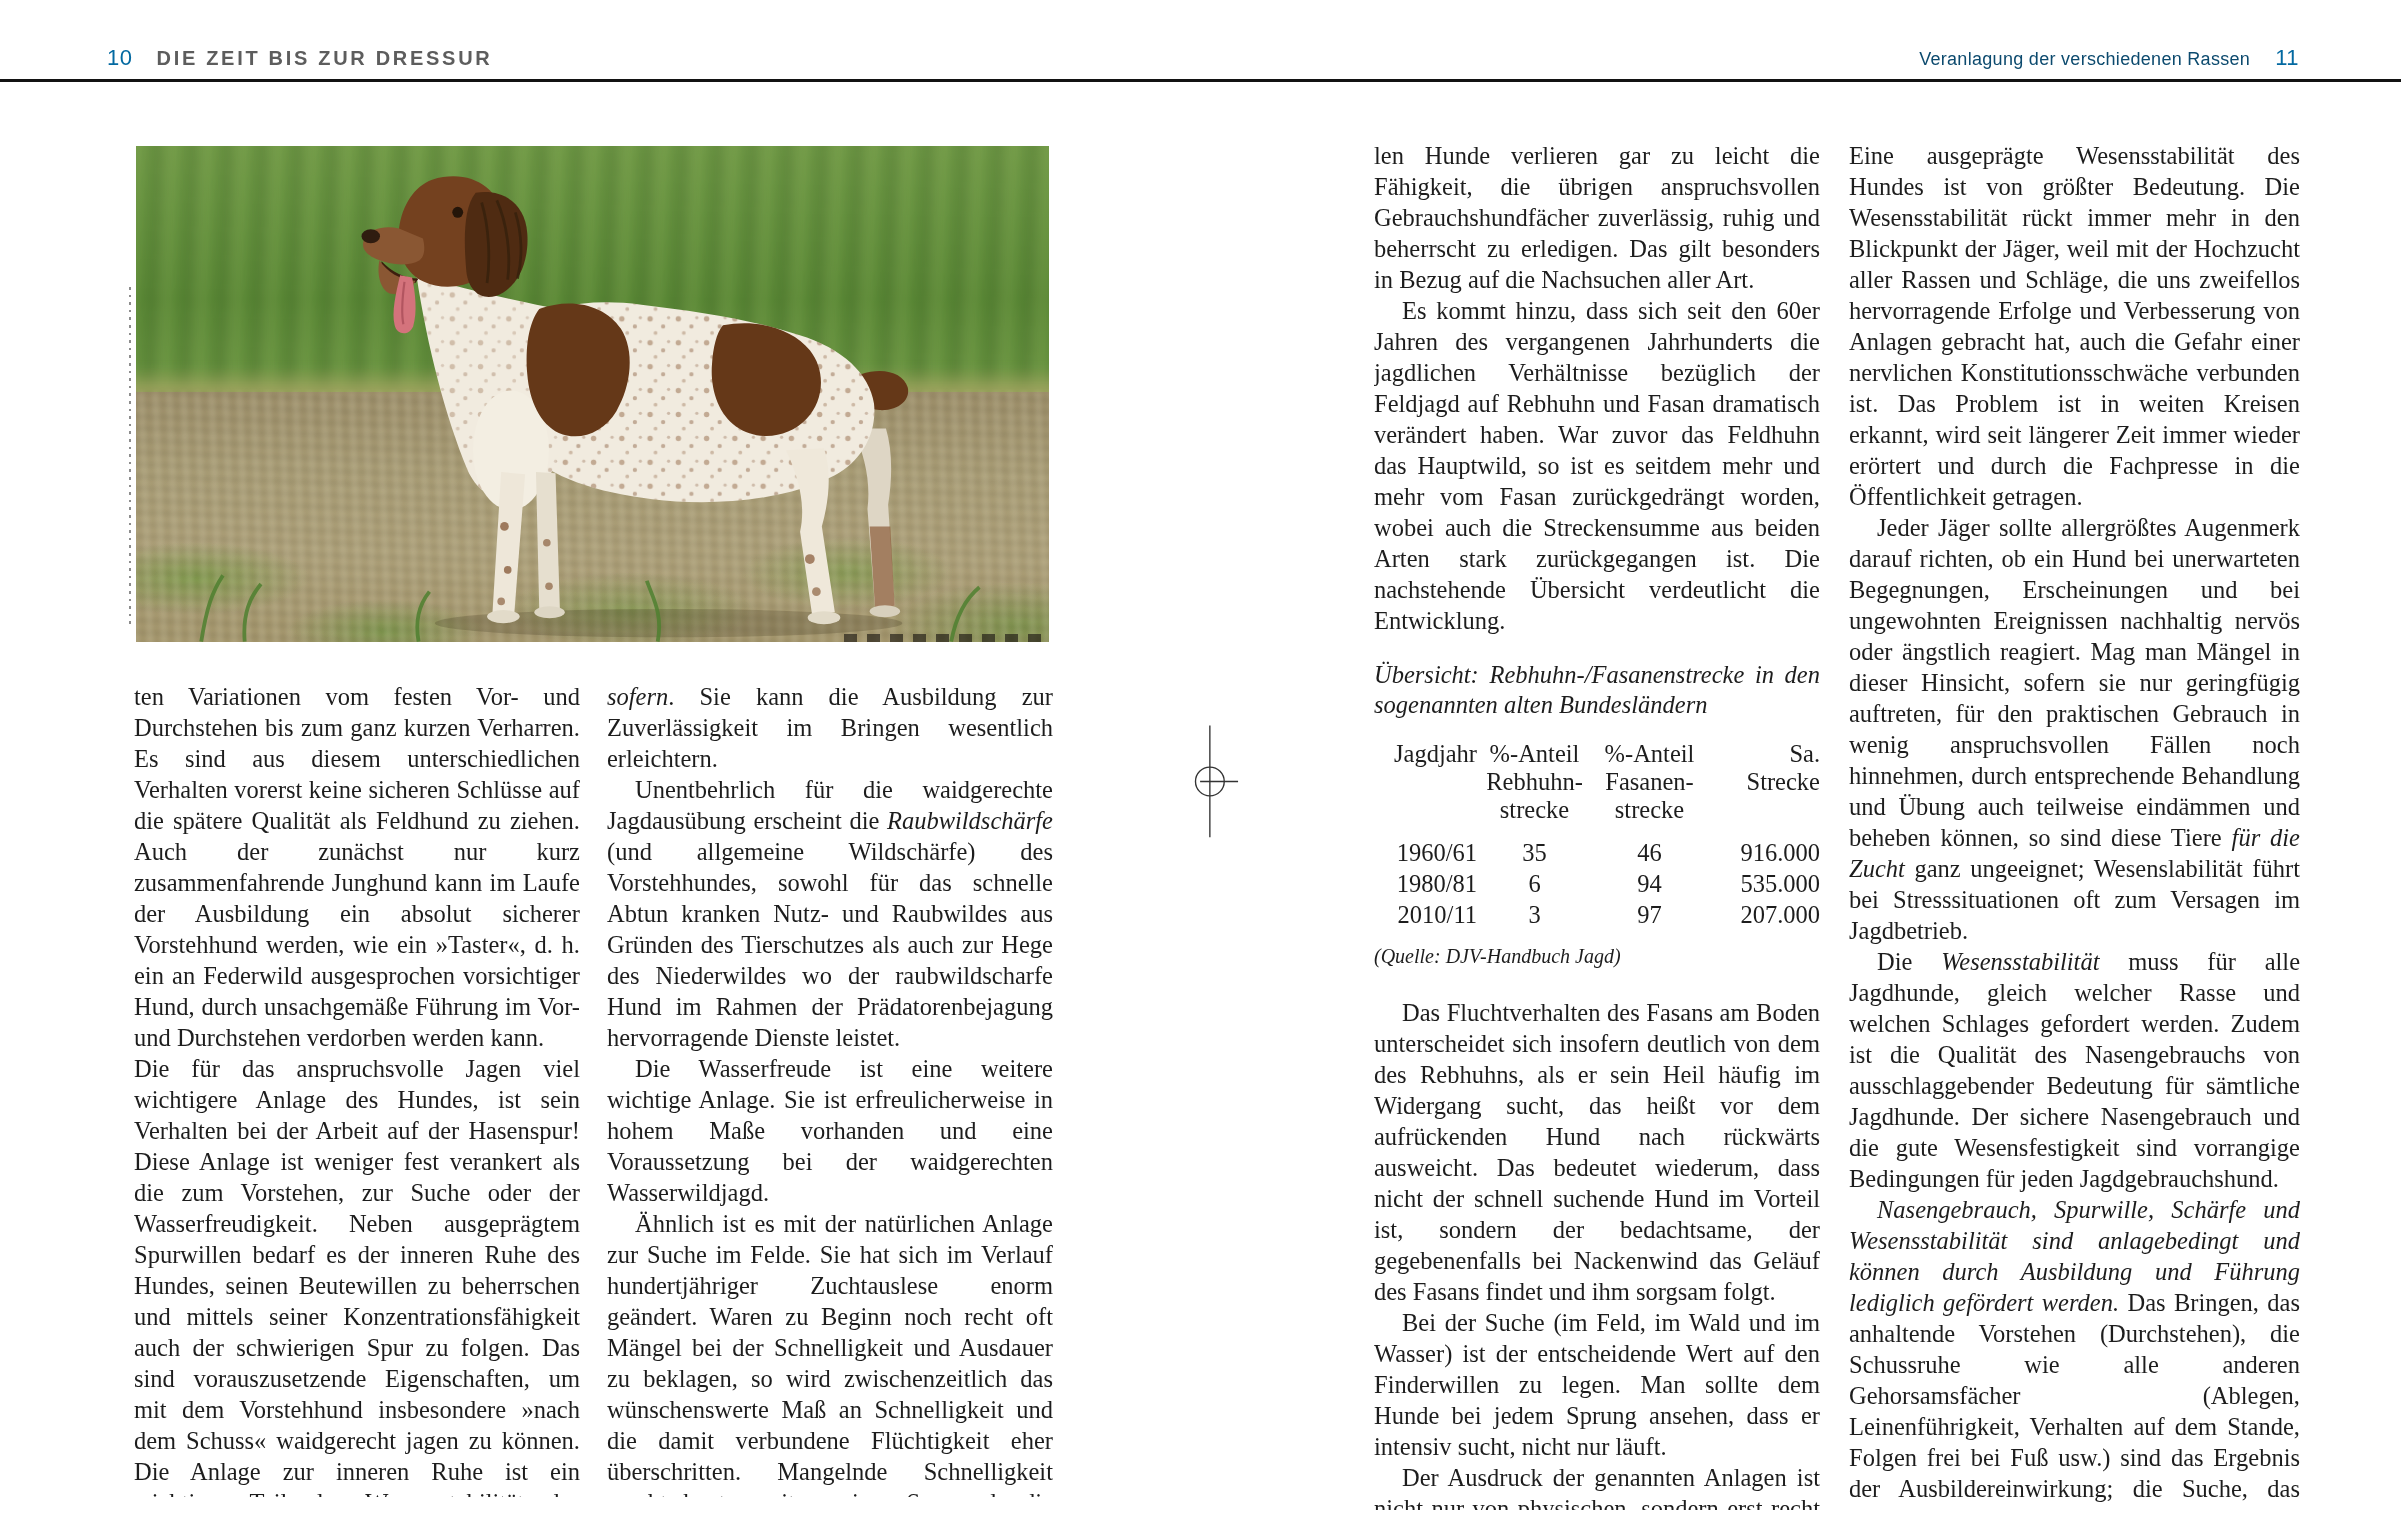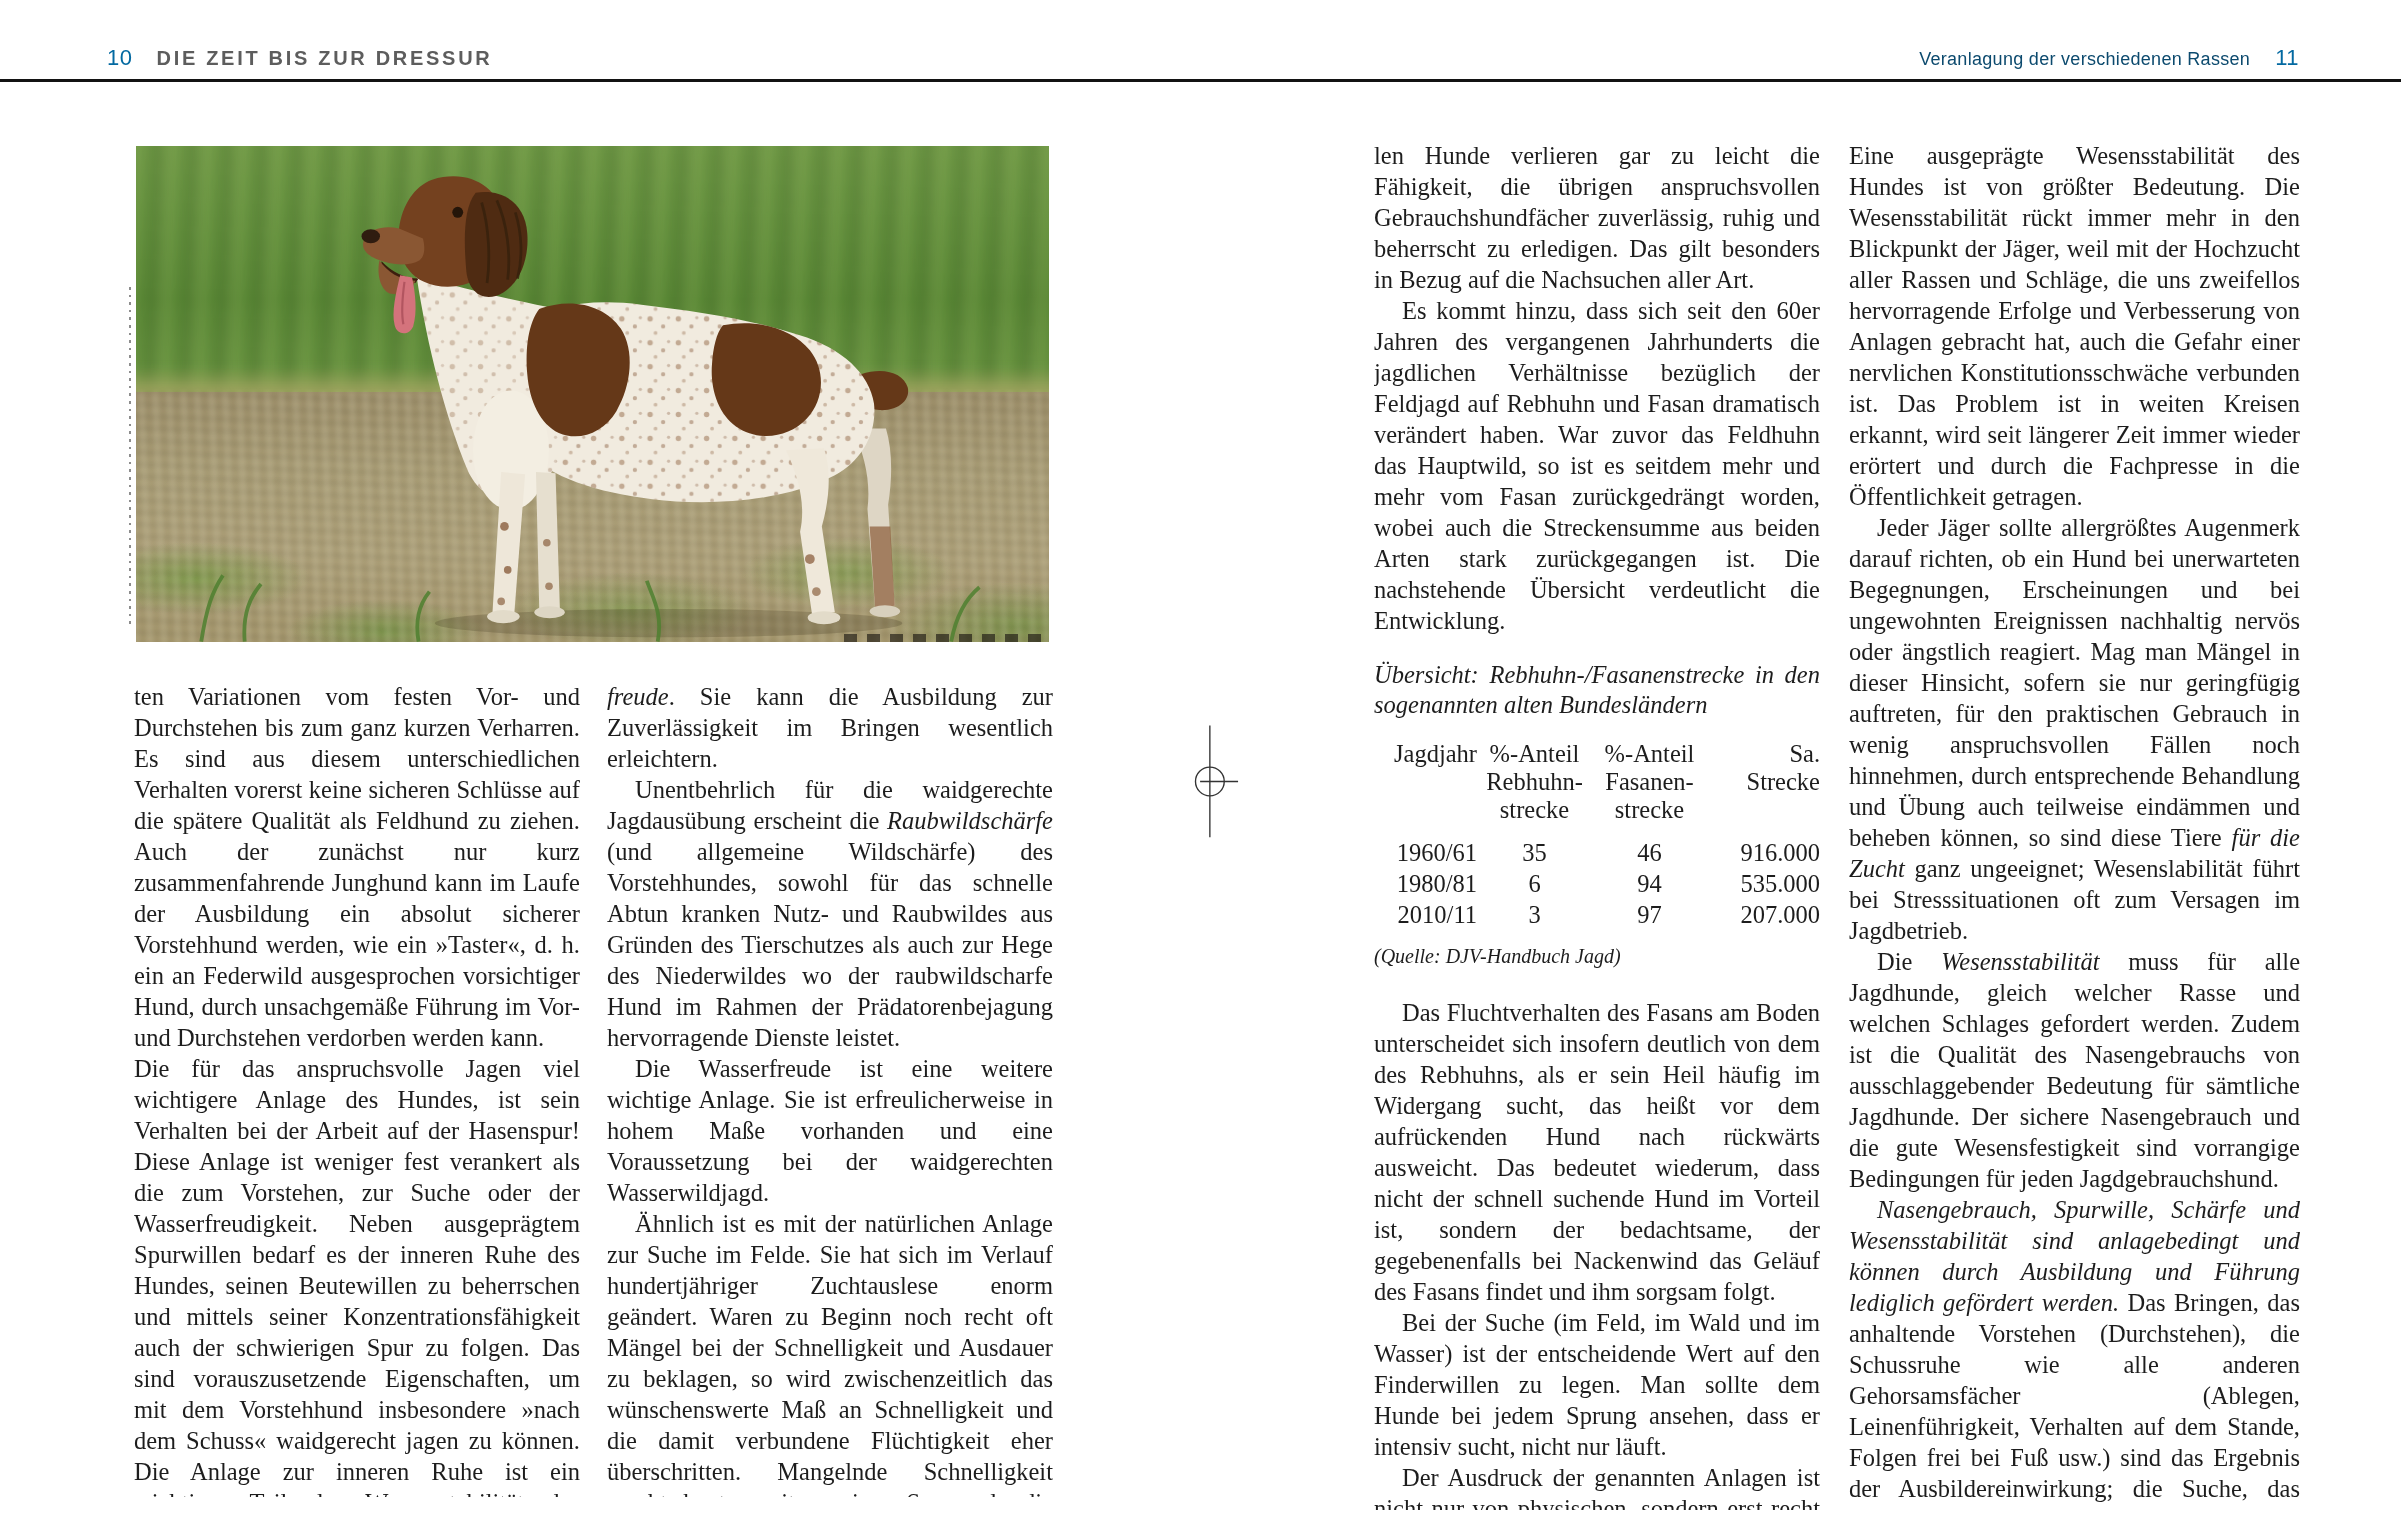--- a/index.html
+++ b/index.html
@@ -153,21 +153,21 @@
     </g>
   </svg>
   <div class="photo-watermark"></div>
 </div>
 
 <div id="lp-col1" class="col">
     <p class="para"><span>ten Variationen vom festen Vor- und Durchstehen bis zum ganz kurzen Verharren. Es sind aus diesem unterschiedlichen Verhalten vorerst keine sicheren Schlüsse auf die spätere Qualität als Feldhund zu ziehen. Auch der zunächst nur kurz zusammenfahrende Junghund kann im Laufe der Ausbildung ein absolut sicherer Vorstehhund werden, wie ein »Taster«, d. h. ein an Federwild ausgesprochen vorsichtiger Hund, durch unsachgemäße Führung im Vor- und Durchstehen verdorben werden kann.</span></p>
     <p class="para"><span>Die für das anspruchsvolle Jagen viel wichtigere Anlage des Hundes, ist sein Verhalten bei der Arbeit auf der Hasenspur! Diese Anlage ist weniger fest verankert als die zum Vorstehen, zur Suche oder der Wasserfreudigkeit. Neben ausgeprägtem Spurwillen bedarf es der inneren Ruhe des Hundes, seinen Beutewillen zu beherrschen und mittels seiner Konzentrationsfähigkeit auch der schwierigen Spur zu folgen. Das sind vorauszusetzende Eigenschaften, um mit dem Vorstehhund insbesondere »nach dem Schuss« waidgerecht jagen zu können. Die Anlage zur inneren Ruhe ist ein wichtiger Teil der Wesensstabilität des Hundes.</span></p>
   </div>
 <div id="lp-col2" class="col">
-    <p class="para"><span class="it">freude</span><span>. Sie kann die Ausbildung zur Zuverlässigkeit im Bringen wesentlich erleichtern.</span></p>
+    <p class="para"><span class="it">sofern</span><span>. Sie kann die Ausbildung zur Zuverlässigkeit im Bringen wesentlich erleichtern.</span></p>
     <p class="para ind"><span>Unentbehrlich für die waidgerechte Jagdausübung erscheint die </span><span class="it">Raubwildschärfe</span><span> (und allgemeine Wildschärfe) des Vorstehhundes, sowohl für das schnelle Abtun kranken Nutz- und Raubwildes aus Gründen des Tierschutzes als auch zur Hege des Niederwildes wo der raubwildscharfe Hund im Rahmen der Prädatorenbejagung hervorragende Dienste leistet.</span></p>
     <p class="para ind"><span>Die Wasserfreude ist eine weitere wichtige Anlage. Sie ist erfreulicherweise in hohem Maße vorhanden und eine Voraussetzung bei der waidgerechten Wasserwildjagd.</span></p>
     <p class="para ind"><span>Ähnlich ist es mit der natürlichen Anlage zur Suche im Felde. Sie hat sich im Verlauf hundertjähriger Zuchtauslese enorm geändert. Waren zu Beginn noch recht oft Mängel bei der Schnelligkeit und Ausdauer zu beklagen, so wird zwischenzeitlich das wünschenswerte Maß an Schnelligkeit und die damit verbundene Flüchtigkeit eher überschritten. Mangelnde Schnelligkeit macht heute weit weniger Sorge als die Notwendigkeit, diese Schnelligkeit mit der unbedingt notwendigen Sorgfalt bei der Suche in Einklang zu bringen. Die überschnel-</span></p>
   </div>
 
 <div id="rp-col1" class="col">
   <div>
       <p class="para"><span>len Hunde verlieren gar zu leicht die Fähigkeit, die übrigen anspruchsvollen Gebrauchshundfächer zuverlässig, ruhig und beherrscht zu erledigen. Das gilt besonders in Bezug auf die Nachsuchen aller Art.</span></p>
       <p class="para ind"><span>Es kommt hinzu, dass sich seit den 60er Jahren des vergangenen Jahrhunderts die jagdlichen Verhältnisse bezüglich der Feldjagd auf Rebhuhn und Fasan dramatisch verändert haben. War zuvor das Feldhuhn das Hauptwild, so ist es seitdem mehr und mehr vom Fasan zurückgedrängt worden, wobei auch die Streckensumme aus beiden Arten stark zurückgegangen ist. Die nachstehende Übersicht verdeutlicht die Entwicklung.</span></p>
     </div>

